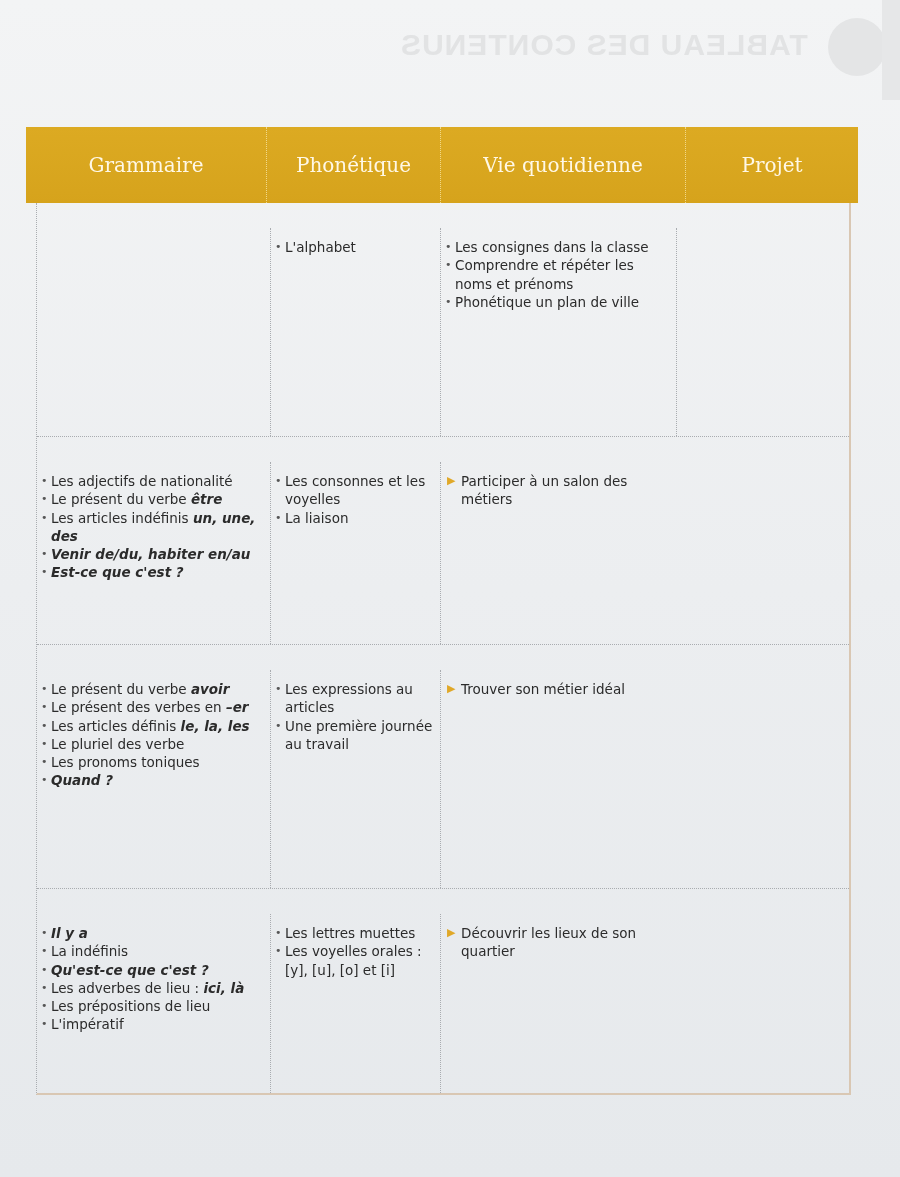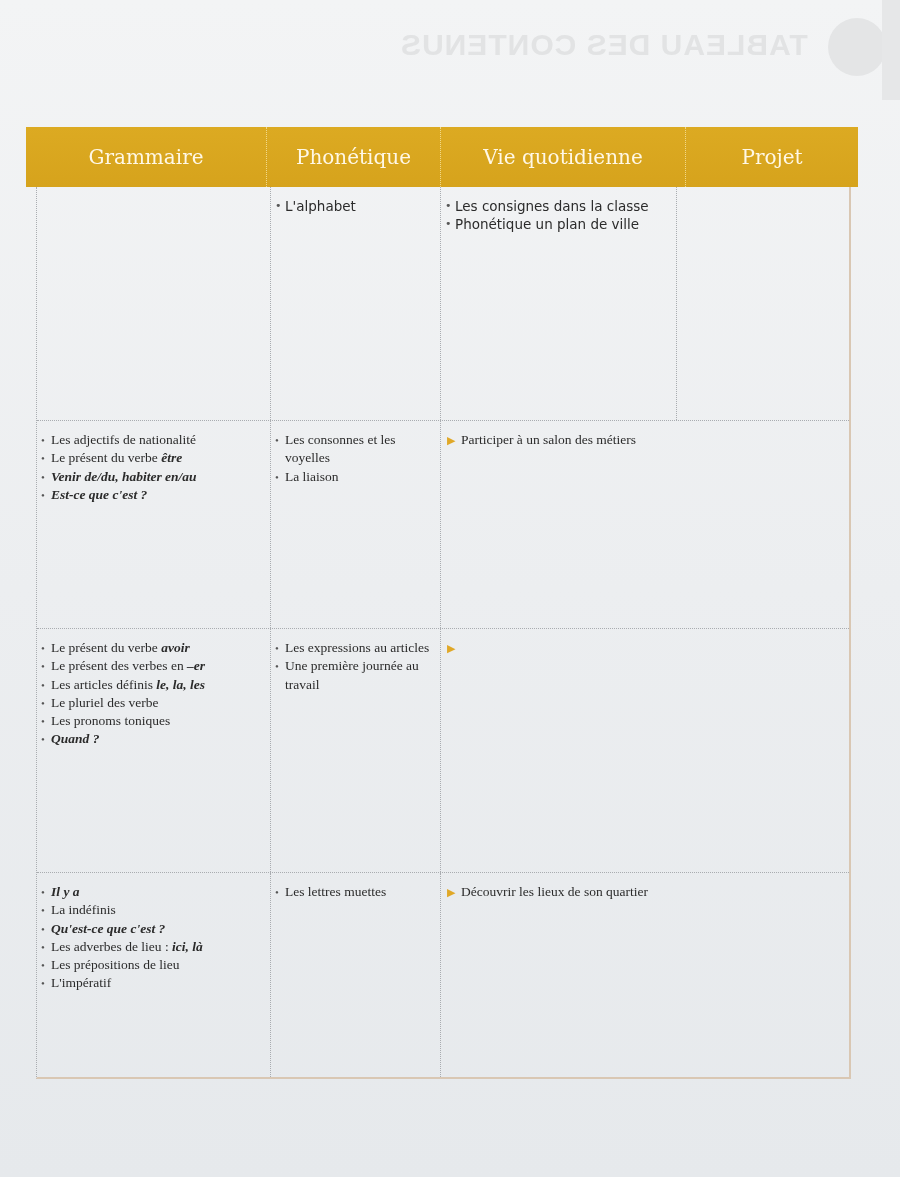--- a/index.html
+++ b/index.html
@@ -22,45 +22,46 @@
     .bleed-edge {
       position: absolute; top: 0; right: 0; width: 18px; height: 100px;
       background: #e6e7e8;
     }
     .table {
       position: absolute; left: 26px; top: 127px; width: 832px;
     }
     .thead {
       display: grid;
       grid-template-columns: 241px 174px 245px 172px;
-      height: 60px;
+      height: 76px;
       background: linear-gradient(180deg, #dcaa22 0%, #d6a31c 100%);
     }
     .th {
       display: flex; align-items: center; justify-content: center;
       color: #fff8e6; font-family: "DejaVu Serif", serif;
       font-size: 20px; border-right: 1px dotted #f1d98a;
     }
     .th:last-child { border-right: none; }
     .tbody {
       margin-left: 10px; width: 812px;
       border-left: 1px dotted #a9acb0;
       border-right: 2px solid #d9c7b3;
       border-bottom: 2px solid #d9c7b3;
     }
     .tr {
       display: grid;
       grid-template-columns: 234px 170px 236px 172px;
     }
-    .tr + .tr { border-top: 1px dotted #a9acb0; font-family: Liberation Serif, serif; }
+    .tr + .tr { border-top: 1px dotted #a9acb0; }
     .td {
       border-right: 1px dotted #a9acb0;
       padding: 10px 4px 0 4px;
       font-size: 13.5px; line-height: 18.3px;
       box-sizing: border-box;
+      margin-top: 25px;
     }
     .td:last-child { border-right: none; }
     ul { list-style: none; margin: 0; padding: 0; }
     li { position: relative; padding-left: 10px; }
     li::before {
       content: "•"; position: absolute; left: 0; top: 0;
       font-size: 11px; color: #555;
     }
     .proj { position: relative; padding-left: 16px; }
     .proj .arrow {
@@ -88,30 +89,32 @@
           <ul></ul>
         </div>
         <div class="td">
           <ul>
             <li>L'alphabet</li>
           </ul>
         </div>
         <div class="td">
           <ul>
             <li>Les consignes dans la classe</li>
+            <li>Comprendre et répéter les noms et prénoms</li>
             <li>Phonétique un plan de ville</li>
           </ul>
         </div>
         <div class="td"></div>
       </div>
       <div class="tr" style="height: 207px;">
         <div class="td">
           <ul>
             <li><span>Les adjectifs de nationalité</span><em class="b"></em></li>
             <li><span>Le présent du verbe </span><em class="b">être</em></li>
+            <li><span>Les articles indéfinis </span><em class="b">un, une, des</em></li>
             <li><span></span><em class="b">Venir de/du, habiter en/au</em></li>
             <li><span></span><em class="b">Est-ce que c'est ?</em></li>
           </ul>
         </div>
         <div class="td">
           <ul>
             <li>Les consonnes et les voyelles</li>
             <li>La liaison</li>
           </ul>
         </div>
@@ -130,37 +133,38 @@
             <li><span></span><em class="b">Quand ?</em></li>
           </ul>
         </div>
         <div class="td">
           <ul>
             <li>Les expressions au articles</li>
             <li>Une première journée au travail</li>
           </ul>
         </div>
         <div class="td">
-          <div class="proj"><span class="arrow">▶</span></div>
+          <div class="proj"><span class="arrow">▶</span><span>Trouver son métier idéal</span></div>
         </div>
       </div>
       <div class="tr" style="height: 204px;">
         <div class="td">
           <ul>
             <li><span></span><em class="b">Il y a</em></li>
             <li><span>La indéfinis</span><em class="b"></em></li>
             <li><span></span><em class="b">Qu'est-ce que c'est ?</em></li>
             <li><span>Les adverbes de lieu : </span><em class="b">ici, là</em></li>
             <li><span>Les prépositions de lieu</span><em class="b"></em></li>
             <li><span>L'impératif</span><em class="b"></em></li>
           </ul>
         </div>
         <div class="td">
           <ul>
             <li>Les lettres muettes</li>
+            <li>Les voyelles orales : [y], [u], [o] et [i]</li>
           </ul>
         </div>
         <div class="td">
           <div class="proj"><span class="arrow">▶</span><span>Découvrir les lieux de son quartier</span></div>
         </div>
       </div>
     </div>
 </div>
 
 </body></html>

